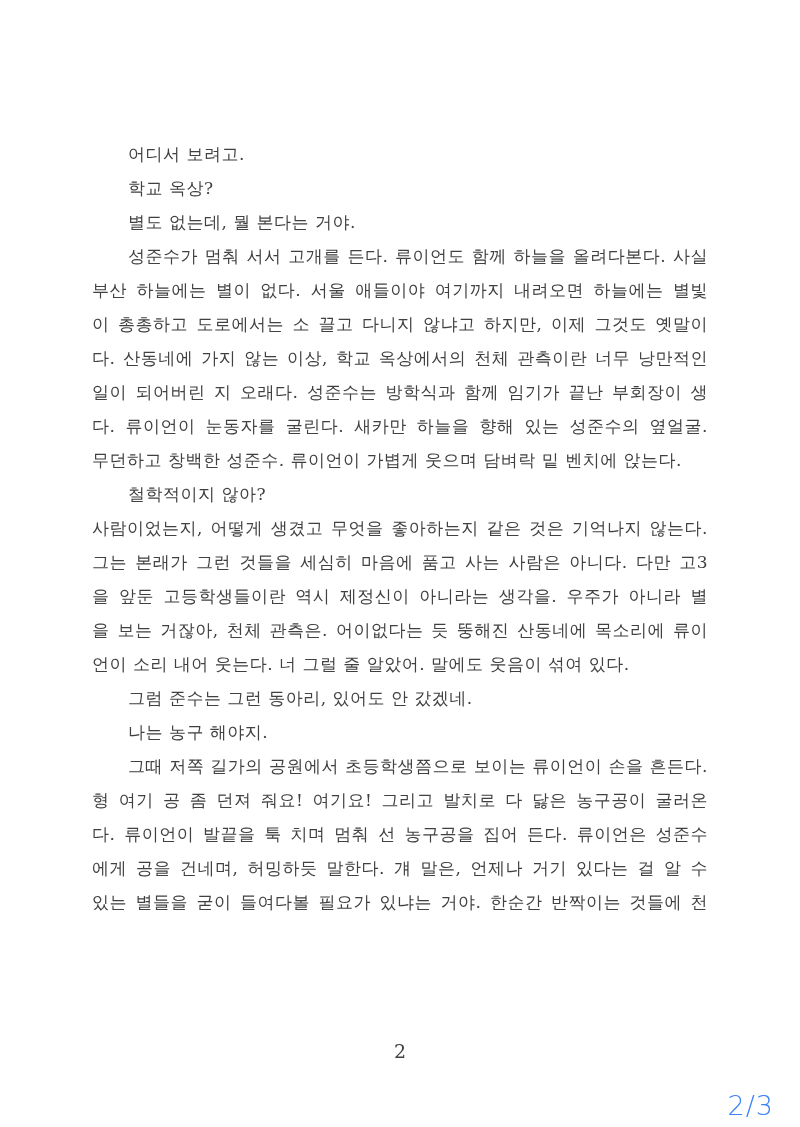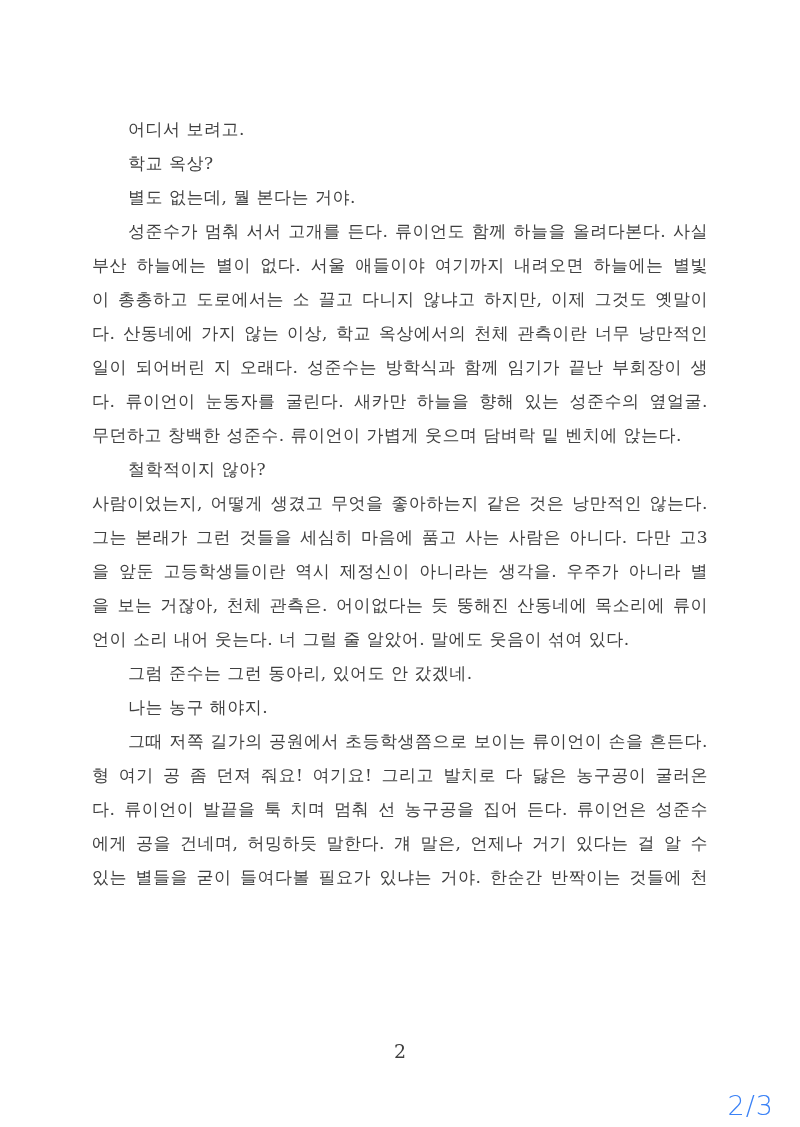--- a/index.html
+++ b/index.html
@@ -13,21 +13,21 @@
   .page {
     position: relative;
     width: 800px;
     height: 1127px;
     background: #ffffff;
     overflow: hidden;
   }
   .text-block {
     position: absolute;
     left: 92px;
-    top: 112px;
+    top: 137px;
     width: 616px;
     color: #404040;
     font-size: 17px;
     letter-spacing: 0.5px;
     word-break: keep-all;
   }
   .line {
     height: 34px;
     line-height: 34px;
     text-align: left;
@@ -72,21 +72,21 @@
       <div class="line indent">학교 옥상?</div>
       <div class="line indent">별도 없는데, 뭘 본다는 거야.</div>
       <div class="line indent full">성준수가 멈춰 서서 고개를 든다. 류이언도 함께 하늘을 올려다본다. 사실</div>
       <div class="line full">부산 하늘에는 별이 없다. 서울 애들이야 여기까지 내려오면 하늘에는 별빛</div>
       <div class="line full">이 총총하고 도로에서는 소 끌고 다니지 않냐고 하지만, 이제 그것도 옛말이</div>
       <div class="line full">다. 산동네에 가지 않는 이상, 학교 옥상에서의 천체 관측이란 너무 낭만적인</div>
       <div class="line full">일이 되어버린 지 오래다. 성준수는 방학식과 함께 임기가 끝난 부회장이 생</div>
       <div class="line full">다. 류이언이 눈동자를 굴린다. 새카만 하늘을 향해 있는 성준수의 옆얼굴.</div>
       <div class="line">무던하고 창백한 성준수. 류이언이 가볍게 웃으며 담벼락 밑 벤치에 앉는다.</div>
       <div class="line indent">철학적이지 않아?</div>
-      <div class="line full">사람이었는지, 어떻게 생겼고 무엇을 좋아하는지 같은 것은 낭만적인 않는다.</div>
+      <div class="line full">사람이었는지, 어떻게 생겼고 무엇을 좋아하는지 같은 것은 기억나지 않는다.</div>
       <div class="line full">그는 본래가 그런 것들을 세심히 마음에 품고 사는 사람은 아니다. 다만 고3</div>
       <div class="line full">을 앞둔 고등학생들이란 역시 제정신이 아니라는 생각을. 우주가 아니라 별</div>
       <div class="line full">을 보는 거잖아, 천체 관측은. 어이없다는 듯 뚱해진 산동네에 목소리에 류이</div>
       <div class="line">언이 소리 내어 웃는다. 너 그럴 줄 알았어. 말에도 웃음이 섞여 있다.</div>
       <div class="line indent">그럼 준수는 그런 동아리, 있어도 안 갔겠네.</div>
       <div class="line indent">나는 농구 해야지.</div>
       <div class="line indent full">그때 저쪽 길가의 공원에서 초등학생쯤으로 보이는 류이언이 손을 흔든다.</div>
       <div class="line full">형 여기 공 좀 던져 줘요! 여기요! 그리고 발치로 다 닳은 농구공이 굴러온</div>
       <div class="line full">다. 류이언이 발끝을 툭 치며 멈춰 선 농구공을 집어 든다. 류이언은 성준수</div>
       <div class="line full">에게 공을 건네며, 허밍하듯 말한다. 걔 말은, 언제나 거기 있다는 걸 알 수</div>

